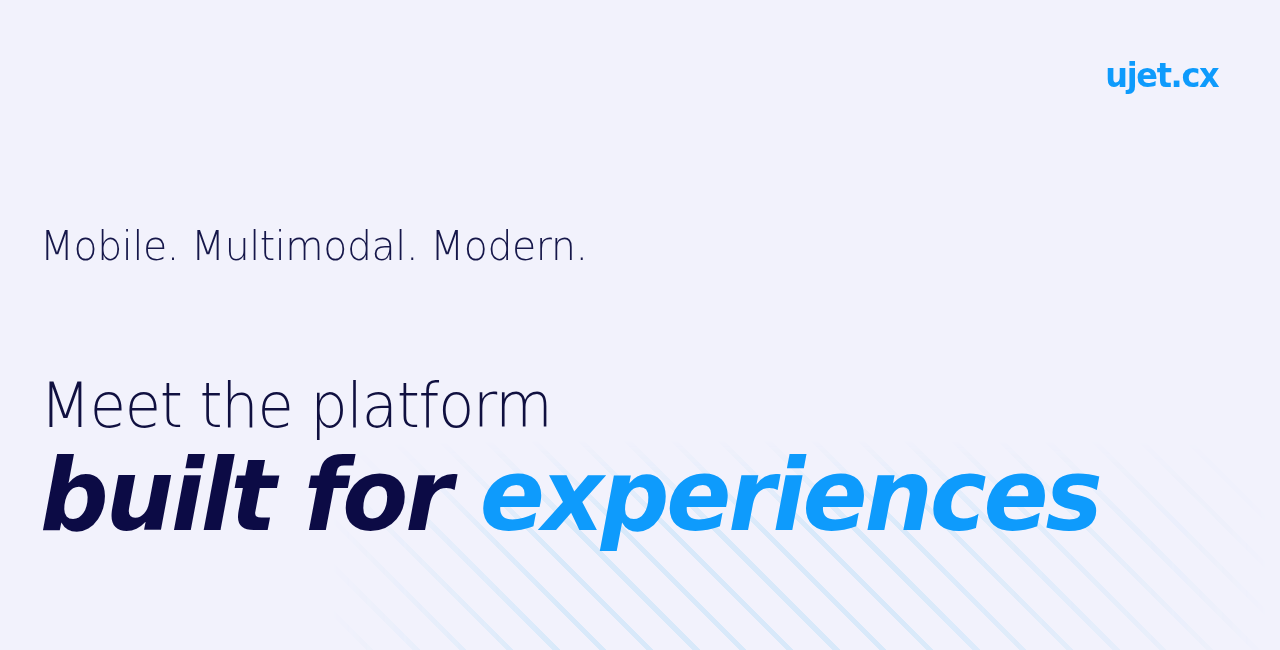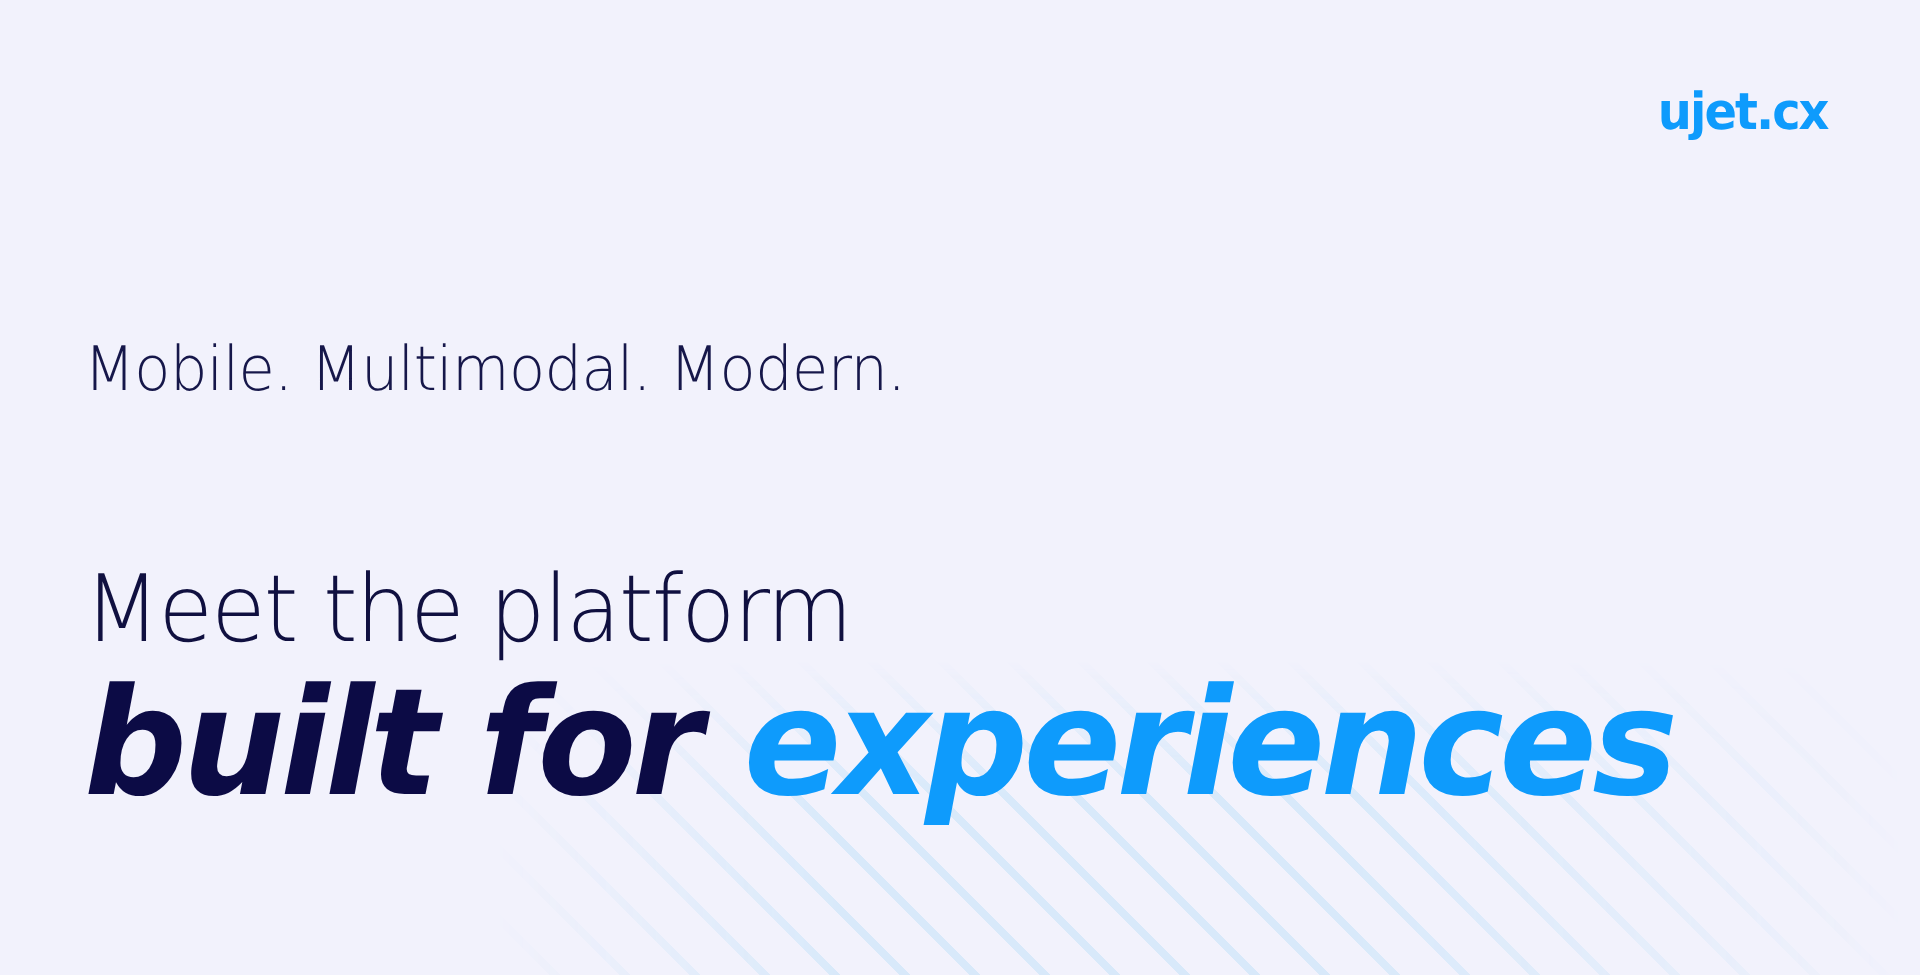--- a/index.html
+++ b/index.html
@@ -84,21 +84,21 @@
     color: #0e9bfc;
     line-height: 1;
     white-space: nowrap;
     transform: scaleX(0.94);
     transform-origin: right center;
   }
 
   
   .copy {
     position: absolute;
-    left: 56px;
+    left: 40px;
     top: 0;
     width: 1200px;
     height: 650px;
   }
 
   .eyebrow {
     position: absolute;
     left: 0;
     top: 222px;
     font-family: "DejaVu Sans", sans-serif;

